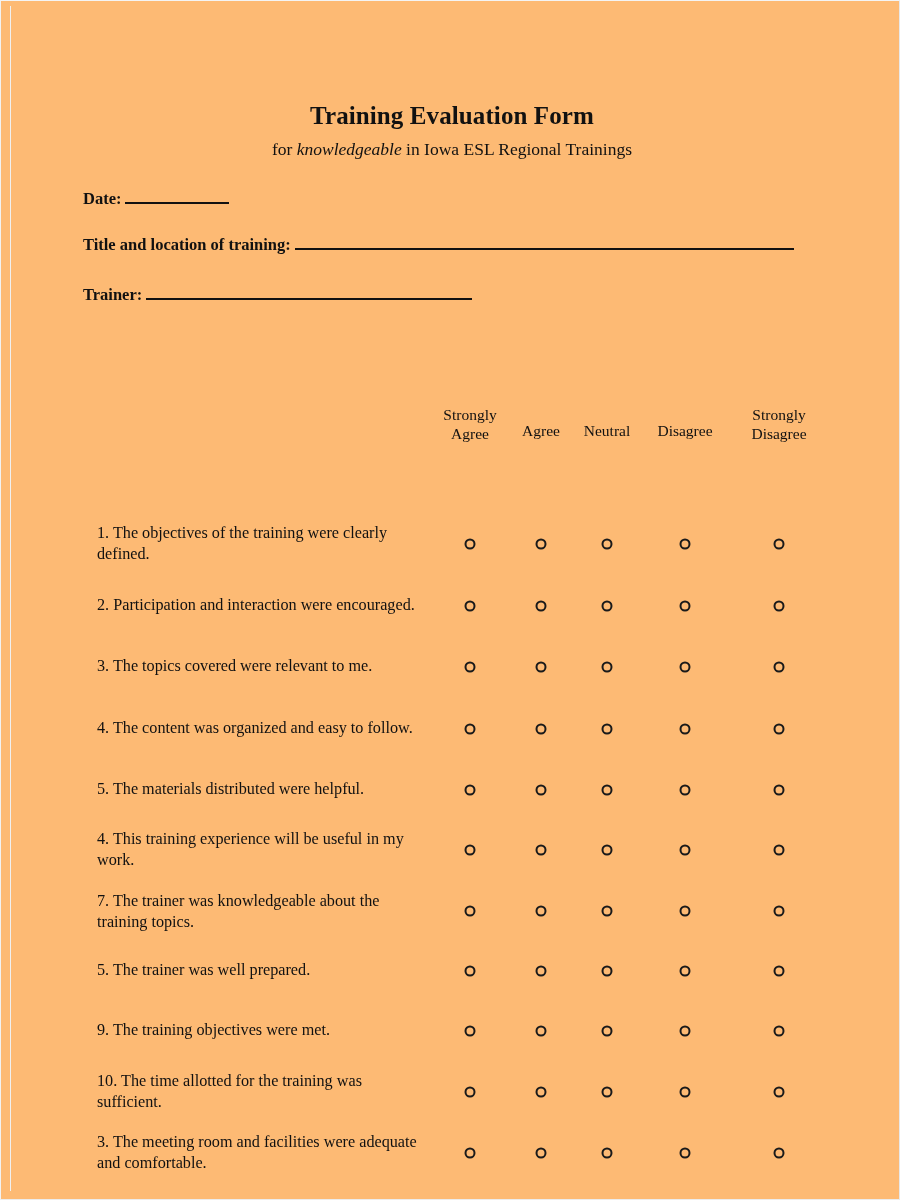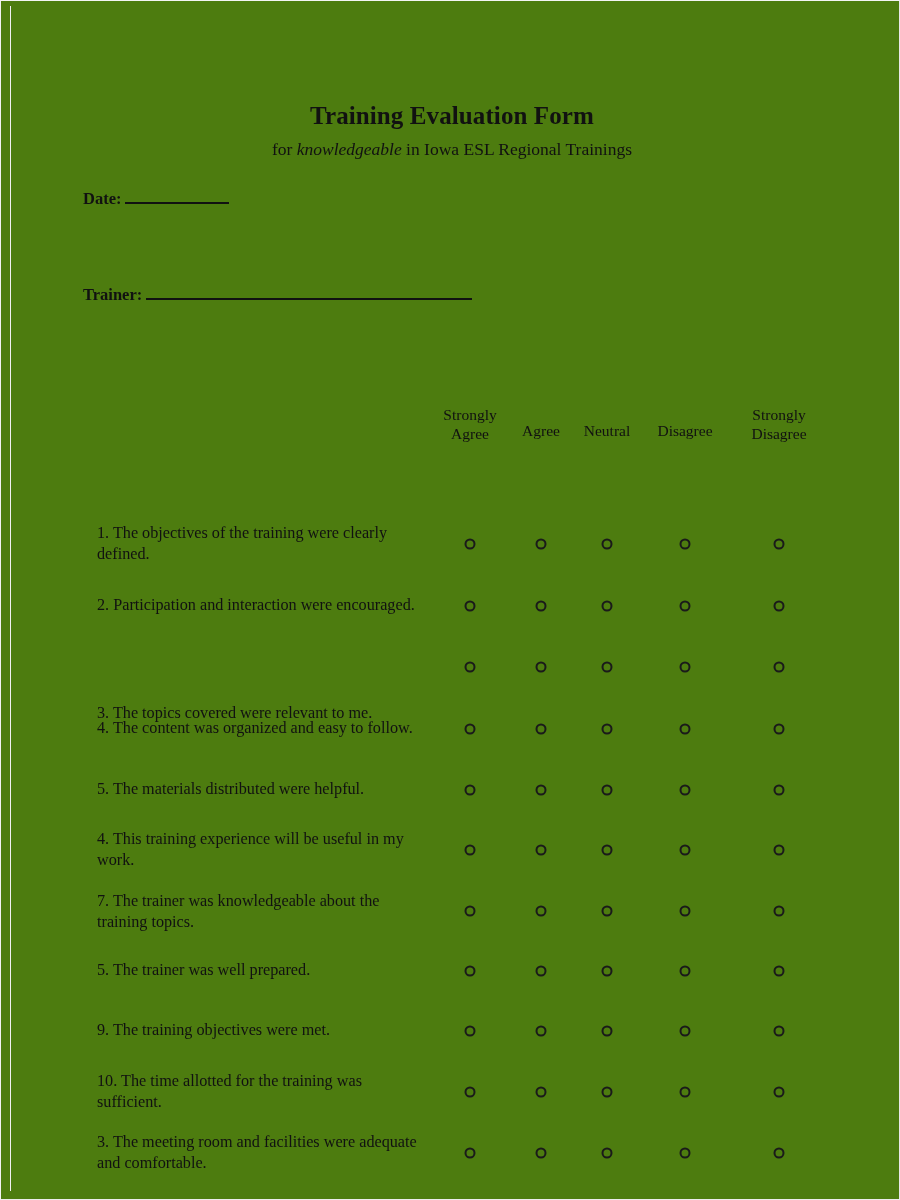--- a/index.html
+++ b/index.html
@@ -12,21 +12,21 @@
     height: 1200px;
     font-family: "Liberation Serif", "DejaVu Serif", serif;
     color: #111111;
     overflow: hidden;
   }
   .page {
     position: relative;
     box-sizing: border-box;
     width: 900px;
     height: 1200px;
-    background: #4d7c0f;
+    background: #fdba74;
     border-right: 1px solid #e8e8e8;
     border-bottom: 1px solid #ececec;
     border-left: 1px solid #f2f2f2;
     border-top: 1px solid #f4f4f4;
   }
   .inner {
     position: absolute;
     left: 9px;
     top: 5px;
     right: 6px;
@@ -148,20 +148,24 @@
 
     <div class="doc-title">Training Evaluation Form</div>
 
     <div class="doc-subtitle"><span>for </span><span class="em">knowledgeable</span><span> in Iowa ESL Regional Trainings</span></div>
 
     <div class="field field-date">
       <span class="lbl">Date:</span>
       <span class="blank"></span>
     </div>
 
+    <div class="field field-title">
+      <span class="lbl">Title and location of training:</span>
+      <span class="blank"></span>
+    </div>
 
     <div class="field field-trainer">
       <span class="lbl">Trainer:</span>
       <span class="blank"></span>
     </div>
 
 
     <div class="matrix">
       <div class="col-headers" id="col-headers">
           <div class="col-head two-line" style="left: 459px;">Strongly
@@ -187,21 +191,21 @@
             <div class="q-text" style="position: absolute; top: 150px; transform: translateY(-50%);">2. Participation and interaction were encouraged.</div>
             <div class="q-opts">
               <span class="radio" style="left: 459px; top: 150px;"></span>
               <span class="radio" style="left: 530px; top: 150px;"></span>
               <span class="radio" style="left: 596px; top: 150px;"></span>
               <span class="radio" style="left: 674px; top: 150px;"></span>
               <span class="radio" style="left: 768px; top: 150px;"></span>
             </div>
           </div>
           <div class="q-row">
-            <div class="q-text" style="position: absolute; top: 211px; transform: translateY(-50%); margin-top: 47px;">3. The topics covered were relevant to me.</div>
+            <div class="q-text" style="position: absolute; top: 211px; transform: translateY(-50%);">3. The topics covered were relevant to me.</div>
             <div class="q-opts">
               <span class="radio" style="left: 459px; top: 211px;"></span>
               <span class="radio" style="left: 530px; top: 211px;"></span>
               <span class="radio" style="left: 596px; top: 211px;"></span>
               <span class="radio" style="left: 674px; top: 211px;"></span>
               <span class="radio" style="left: 768px; top: 211px;"></span>
             </div>
           </div>
           <div class="q-row">
             <div class="q-text" style="position: absolute; top: 273px; transform: translateY(-50%);">4. The content was organized and easy to follow.</div>

